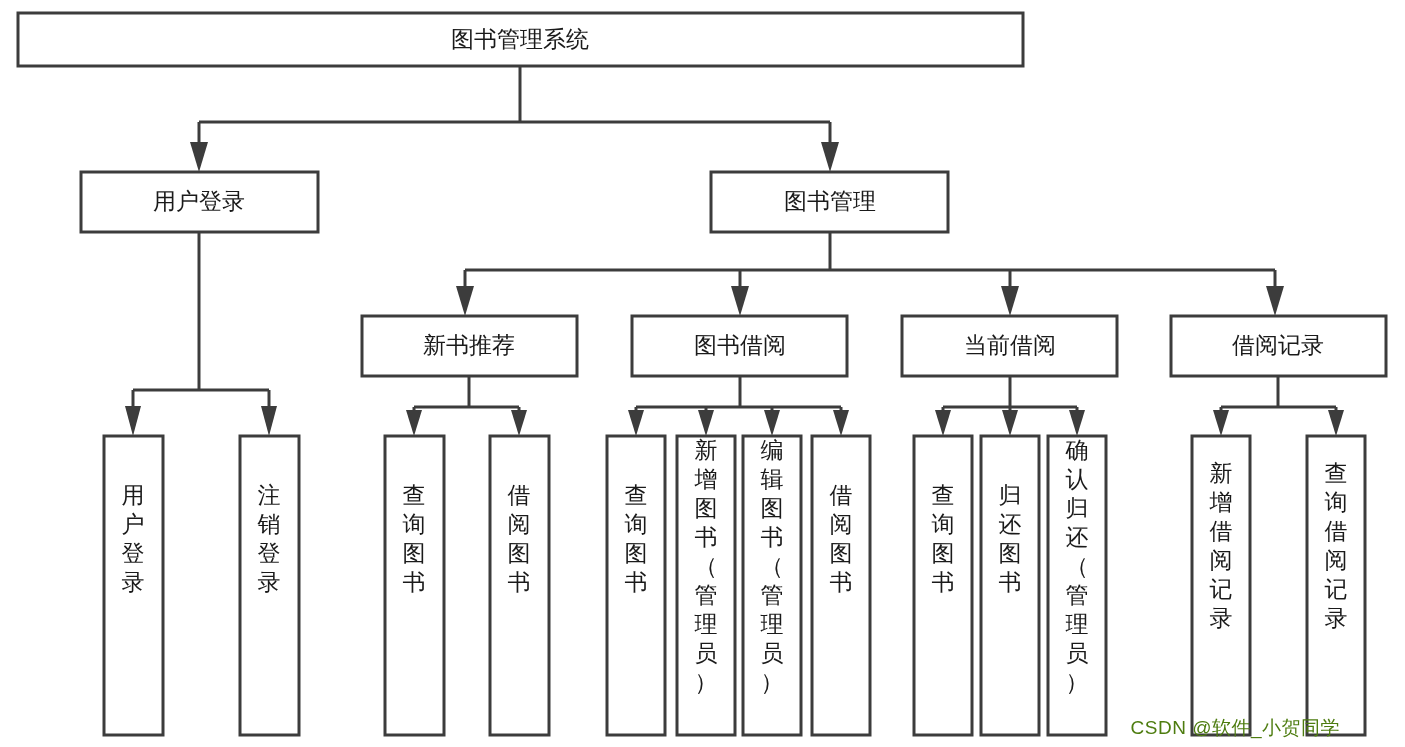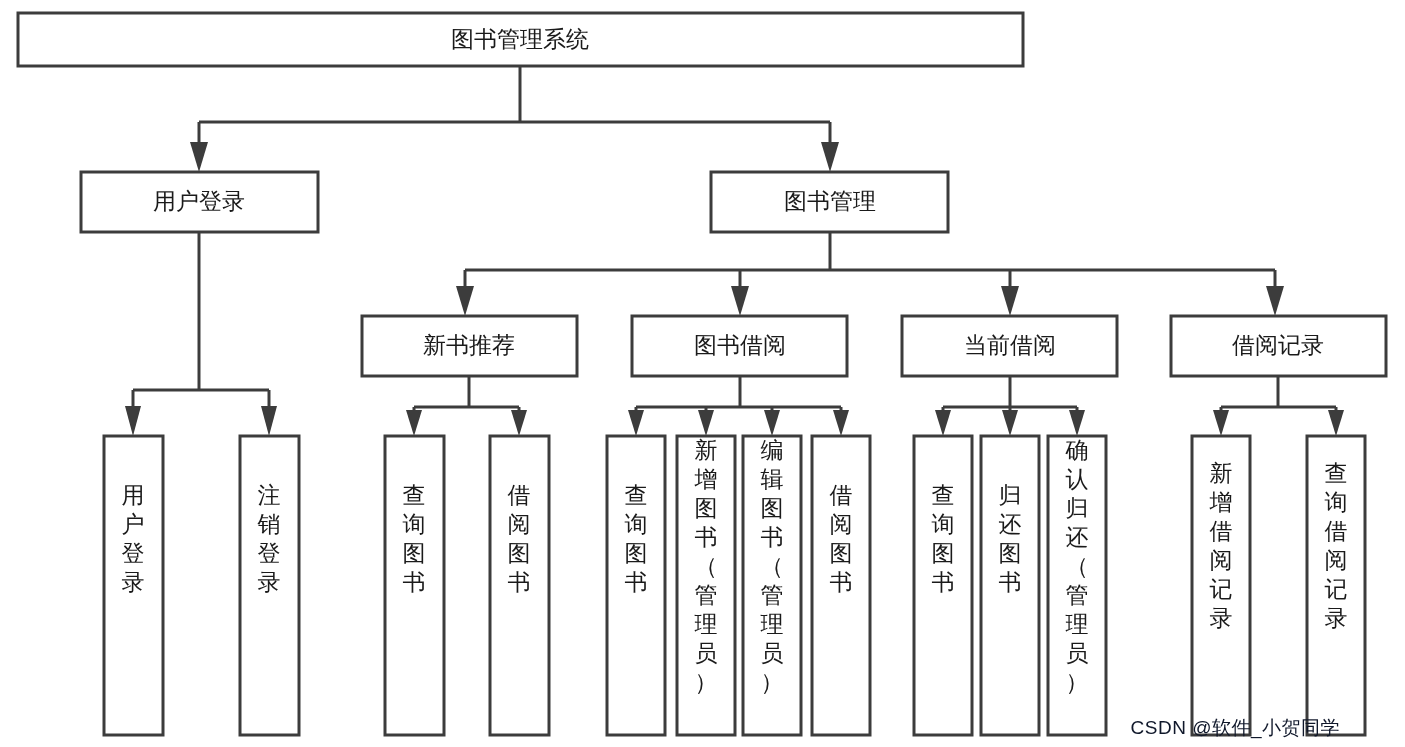--- a/index.html
+++ b/index.html
@@ -54,21 +54,21 @@
     font-size: 23px;
     fill: #1a1a1a;
     text-anchor: middle;
   }
   .watermark {
     position: absolute;
     right: 14px;
     bottom: 6px;
     font-family: "Liberation Sans", "DejaVu Sans", sans-serif;
     font-size: 19px;
-    color: #0f172a;
+    color: #4d7c0f;
     letter-spacing: 0.5px;
     white-space: nowrap;
     pointer-events: none;
   }
 </style>
 </head>
 <body>
 
 <div id="diagram-root">
   <svg class="diagram" viewBox="0 0 1405 747" xmlns="http://www.w3.org/2000/svg">

